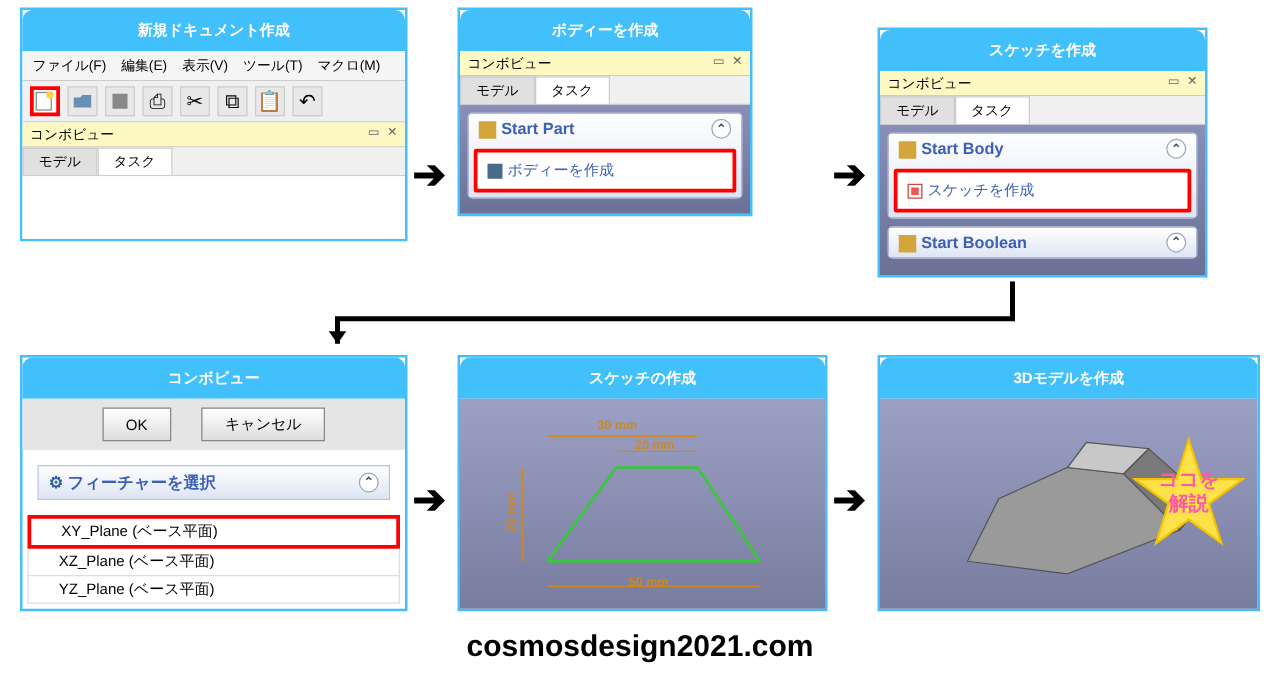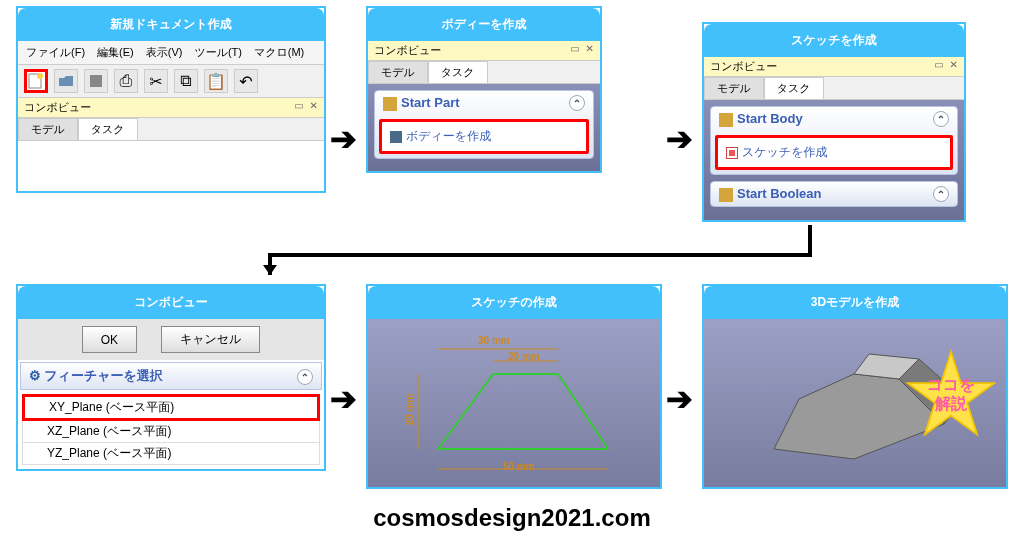--- a/index.html
+++ b/index.html
@@ -21,21 +21,21 @@
 .task-group-hdr .cube{width:14px;height:14px;background:#d4a53a;display:inline-block;margin-right:4px;vertical-align:middle}
 .collapse-ico{width:16px;height:16px;border:1px solid #9ab;border-radius:50%;display:flex;align-items:center;justify-content:center;font-size:10px;color:#456;background:#fff}
 .task-item{padding:6px 8px;font-size:12px;color:#3a5fb5;background:#fff;margin:4px;border-radius:2px;display:flex;align-items:center;gap:4px}
 .task-item.redbox{border:3px solid red}
 .hex-ico{width:12px;height:12px;background:#4a6a8a;display:inline-block}
 .sketch-ico{width:12px;height:12px;background:#fff;border:1px solid #c44;display:inline-block;position:relative}
 .sketch-ico::after{content:"";position:absolute;inset:2px;background:#e55}
 .arrow{position:absolute;font-size:32px;font-weight:bold;color:#000}
 .btn-row{display:flex;gap:24px;justify-content:center;padding:7px 8px;background:#e5e5e5}
 .win-btn{padding:4px 18px;font-size:12px;border:1px solid #888;background:linear-gradient(#fff,#ddd)}
-.feature-hdr{background:linear-gradient(#fff,#dde4f3);border:1px solid #b8c4e0;padding:4px 8px;font-size:13px;font-weight:bold;color:#3a5fb5;display:flex;justify-content:space-between;align-items:flex-end;margin:2px}
+.feature-hdr{background:linear-gradient(#fff,#dde4f3);border:1px solid #b8c4e0;padding:4px 8px;font-size:13px;font-weight:bold;color:#3a5fb5;display:flex;justify-content:space-between;align-items:center;margin:12px}
 .plane-list{margin:4px;font-size:12px;background:#fff}
 .plane-item{padding:2px 24px;border:1px solid #ddd;border-top:none}
 .plane-item:first-child{border:3px solid red}
 .sketch-view{background:linear-gradient(#9ba0c4,#787da0);height:168px;position:relative}
 .model-view{background:linear-gradient(#9ba0c4,#787da0);height:168px;position:relative}
 .star{position:absolute;right:10px;top:30px;width:90px;height:90px;display:flex;align-items:center;justify-content:center;flex-direction:column;font-size:16px;font-weight:bold;color:#ff5aa8}
 .star svg{position:absolute;inset:0}
 .star-text{position:relative;z-index:1;text-align:center;line-height:1.2}
 .footer{position:absolute;bottom:6px;width:100%;text-align:center;font-size:24px;font-weight:bold}
 .dim-label{position:absolute;font-size:10px;color:#c82;font-weight:bold}

